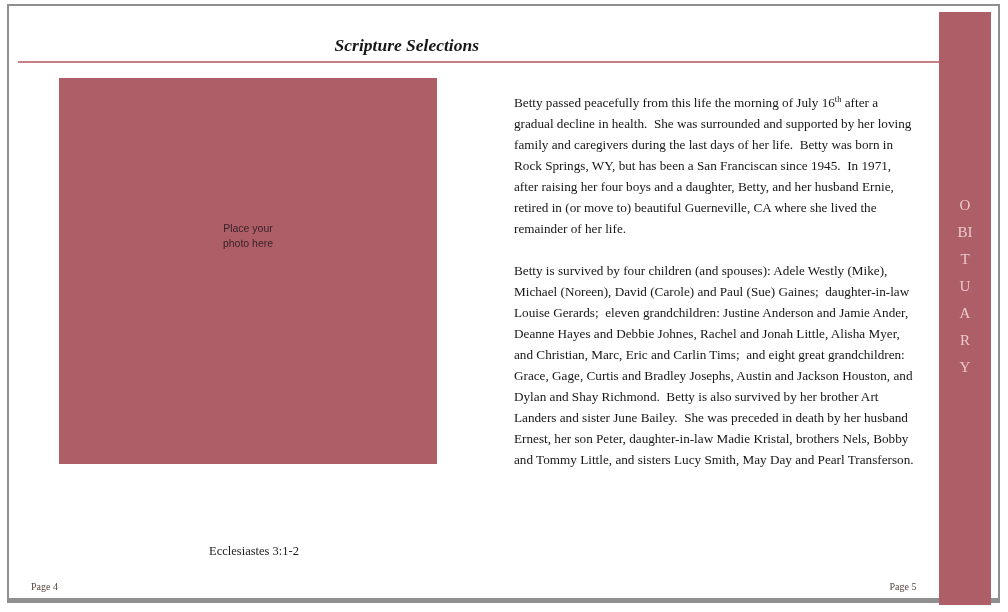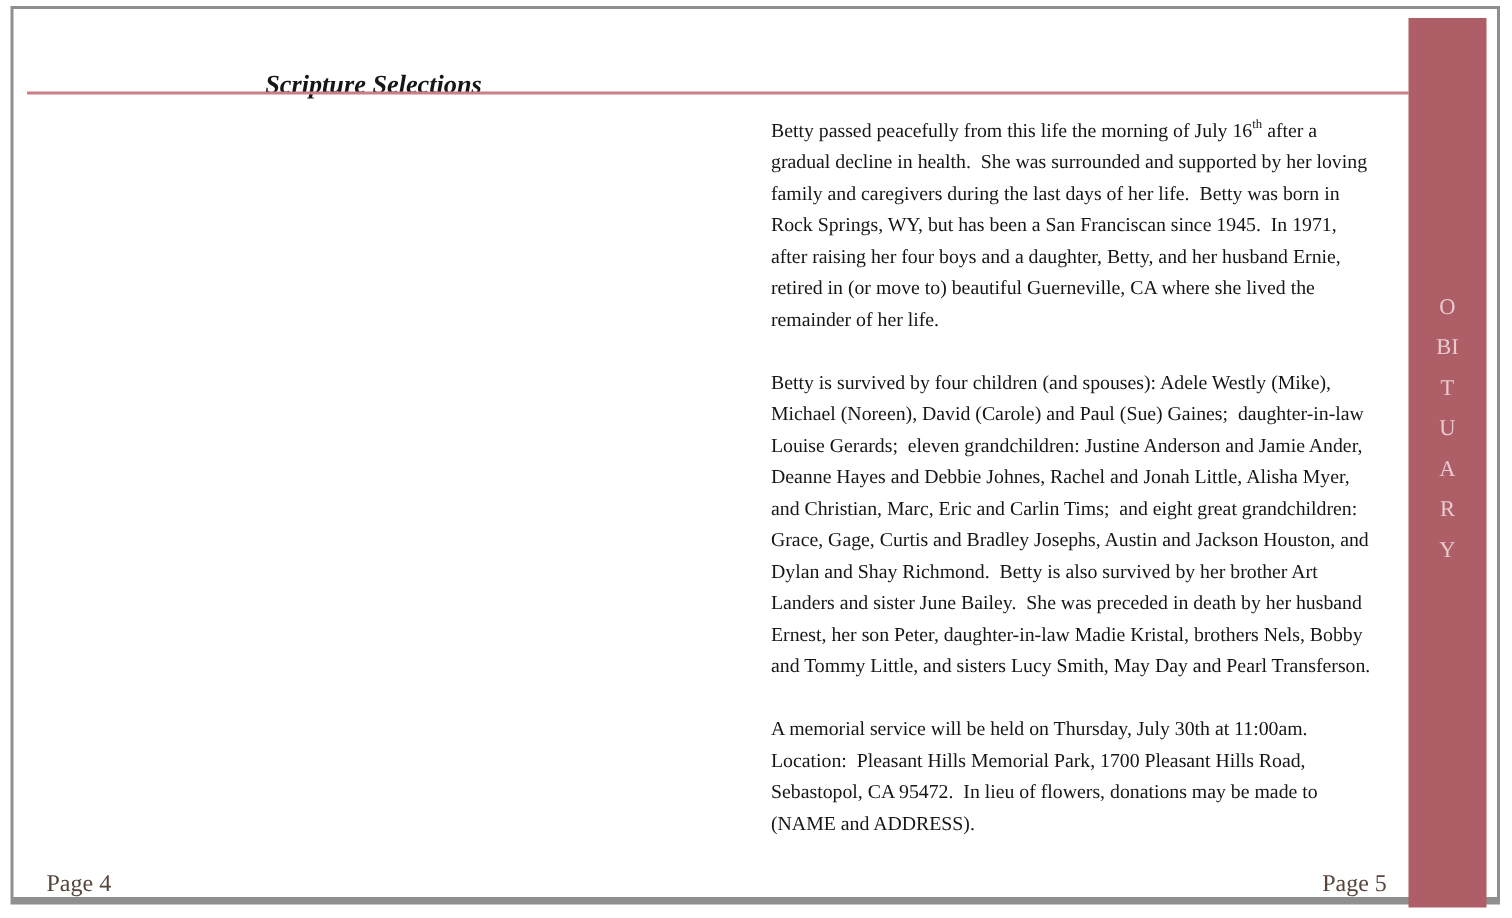--- a/index.html
+++ b/index.html
@@ -20,26 +20,26 @@
     background: #ffffff;
   }
   .header-rule {
     position: absolute;
     left: 9px; top: 55px;
     width: 921px; height: 0;
     border-top: 2px solid #c97f86;
   }
   .page-header {
     position: absolute;
-    top: 40px;
+    top: 29px;
     font-size: 17.5px;
     font-weight: bold;
     font-style: italic;
     color: #161616;
-    text-align: center;
+    text-align: right;
   }
   .page-header.left  { left: 10px;  width: 460px; }
   .page-header.right { left: 505px; width: 420px; }
 
   .photo-box {
     position: absolute;
     left: 50px; top: 72px;
     width: 378px; height: 386px;
     background: #ae5e67;
     cursor: pointer;
@@ -74,21 +74,21 @@
   }
   .obituary-column {
     position: absolute;
     left: 505px; top: 70px;
     width: 404px;
     font-size: 13.2px;
     line-height: 21px;
     color: #161616;
   }
   .obituary-column p { margin: 0 0 21px 0; }
-  .obituary-column span, .obituary-column p { white-space: pre-wrap; }
+  .obituary-column span, .obituary-column p { white-space: pre-wrap; margin-top: 16px; }
   .obituary-column sup { font-size: 8.5px; vertical-align: super; line-height: 0; }
 
   .side-bar {
     position: absolute;
     left: 930px; top: 6px;
     width: 52px; height: 593px;
     background: #ae5e67;
   }
   .vertical-label {
     margin: 180px auto 0 auto;
@@ -96,43 +96,47 @@
     word-break: break-all;
     text-align: center;
     font-size: 15px;
     line-height: 27px;
     color: #e9cace;
     letter-spacing: 0;
   }
   .page-footer {
     position: absolute;
     top: 575px;
-    font-size: 16px;
+    font-size: 10px;
     color: #57453d;
   }
   .page-footer.left  { left: 22px; }
   .page-footer.right { left: 870px; width: 48px; text-align: center; }
 </style>
 </head>
 <body>
 
 <div class="spread-frame">
 
   <div class="page-header left">Scripture Selections</div>
 
 
   <div class="header-rule"></div>
 
+  <div class="photo-box">
+    <div class="photo-placeholder-text">Place your
+photo here</div>
+  </div>
 
 
+  <div class="scripture-ref">Ecclesiastes 3:1-2</div>
 
   <div class="obituary-column">
     <p><span>Betty passed peacefully from this life the morning of July 16</span><sup>th</sup><span> after a gradual decline in health.  She was surrounded and supported by her loving family and caregivers during the last days of her life.  Betty was born in Rock Springs, WY, but has been a San Franciscan since 1945.  In 1971, after raising her four boys and a daughter, Betty, and her husband Ernie, retired in (or move to) beautiful Guerneville, CA where she lived the remainder of her life.</span></p>
     <p>Betty is survived by four children (and spouses): Adele Westly (Mike), Michael (Noreen), David (Carole) and Paul (Sue) Gaines;  daughter-in-law Louise Gerards;  eleven grandchildren: Justine Anderson and Jamie Ander, Deanne Hayes and Debbie Johnes, Rachel and Jonah Little, Alisha Myer, and Christian, Marc, Eric and Carlin Tims;  and eight great grandchildren: Grace, Gage, Curtis and Bradley Josephs, Austin and Jackson Houston, and Dylan and Shay Richmond.  Betty is also survived by her brother Art Landers and sister June Bailey.  She was preceded in death by her husband Ernest, her son Peter, daughter-in-law Madie Kristal, brothers Nels, Bobby and Tommy Little, and sisters Lucy Smith, May Day and Pearl Transferson.</p>
-    <p>A memorial service will be held on Thursday, July 30th at 11:00am.  Location:  Pleasant Hills Memorial Park, 1700 Pleasant Hills Road, Sebastopol, CA 95472.  In lieu of flowers, donations may be made to (NAME and ADDRESS).</p>
   </div>
 
   <div class="page-footer left">Page 4</div>
 
   <div class="page-footer right">Page 5</div>
 
   <div class="side-bar">
     <div class="vertical-label">OBITUARY</div>
   </div>
 

